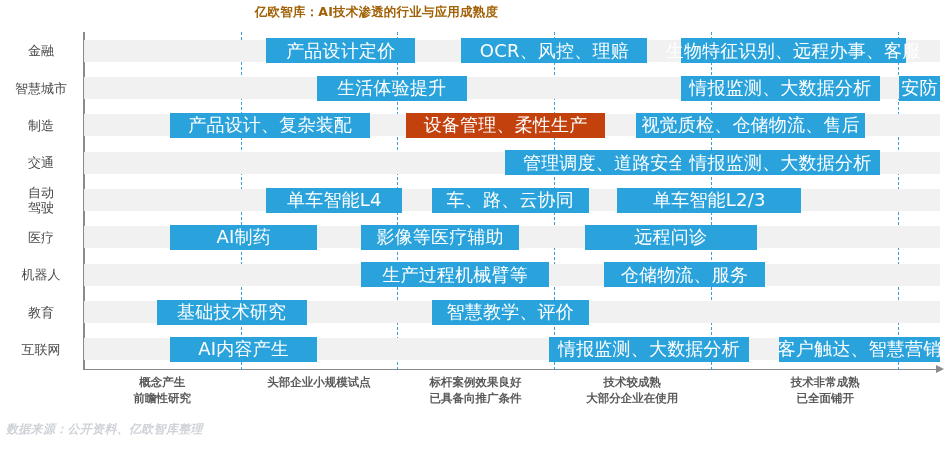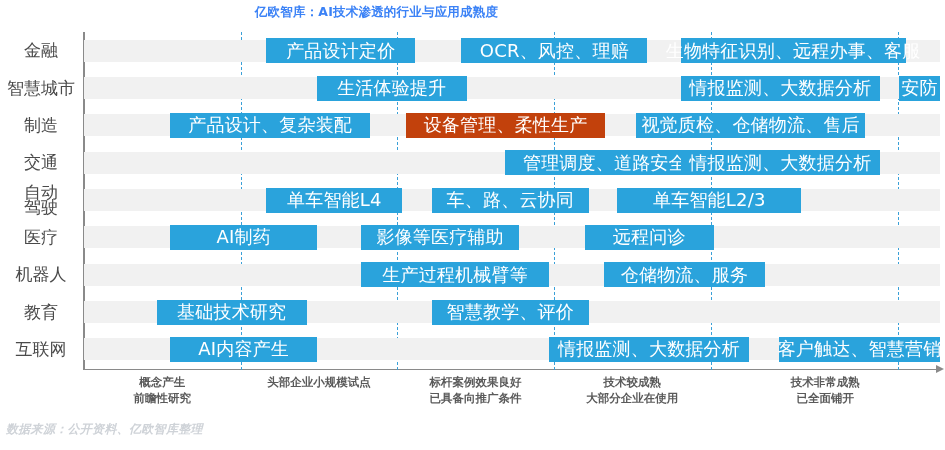--- a/index.html
+++ b/index.html
@@ -20,21 +20,21 @@
     height: 450px;
   }
   .title {
     position: absolute;
     top: 4px;
     left: 0;
     width: 753px;
     text-align: center;
     font-size: 12.5px;
     font-weight: bold;
-    color: #3b82f6;
+    color: #a16207;
     letter-spacing: 0.2px;
   }
   .plot {
     position: absolute;
     left: 84px;
     top: 32px;
     width: 856px;
     height: 336px;
   }
   .yaxis-line {
@@ -74,21 +74,21 @@
     top: 0;
     width: 0;
     height: 338px;
     border-left: 1.4px dashed #3aa0d8;
   }
   .ylabel {
     position: absolute;
     right: 0;
     width: 74px;
     text-align: center;
-    font-size: 17px;
+    font-size: 13px;
     color: #4a4a4a;
     line-height: 15px;
   }
   .ylabels {
     position: absolute;
     left: 0;
     top: 32px;
     width: 78px;
     height: 338px;
   }
@@ -175,21 +175,21 @@
       <div class="row-band" style="top: 119.667px; height: 22px;"></div>
       <div class="box" style="left: 421.152px; width: 199.448px; top: 118.167px; height: 25px; background: rgb(42, 163, 220);">管理调度、道路安全</div>
       <div class="box" style="left: 596.632px; width: 199.448px; top: 118.167px; height: 25px; background: rgb(42, 163, 220);">情报监测、大数据分析</div>
       <div class="row-band" style="top: 157px; height: 22px;"></div>
       <div class="box" style="left: 182.328px; width: 136.104px; top: 155.5px; height: 25px; background: rgb(42, 163, 220);">单车智能L4</div>
       <div class="box" style="left: 347.536px; width: 157.504px; top: 155.5px; height: 25px; background: rgb(42, 163, 220);">车、路、云协同</div>
       <div class="box" style="left: 533.288px; width: 184.04px; top: 155.5px; height: 25px; background: rgb(42, 163, 220);">单车智能L2/3</div>
       <div class="row-band" style="top: 194.333px; height: 22px;"></div>
       <div class="box" style="left: 86.456px; width: 146.376px; top: 192.833px; height: 25px; background: rgb(42, 163, 220);">AI制药</div>
       <div class="box" style="left: 277.344px; width: 157.504px; top: 192.833px; height: 25px; background: rgb(42, 163, 220);">影像等医疗辅助</div>
-      <div class="box" style="left: 500.76px; width: 129px; top: 192.833px; height: 25px; background: rgb(42, 163, 220);">远程问诊</div>
+      <div class="box" style="left: 500.76px; width: 172px; top: 192.833px; height: 25px; background: rgb(42, 163, 220);">远程问诊</div>
       <div class="row-band" style="top: 231.667px; height: 22px;"></div>
       <div class="box" style="left: 277.344px; width: 187.464px; top: 230.167px; height: 25px; background: rgb(42, 163, 220);">生产过程机械臂等</div>
       <div class="box" style="left: 520.448px; width: 160.072px; top: 230.167px; height: 25px; background: rgb(42, 163, 220);">仓储物流、服务</div>
       <div class="row-band" style="top: 269px; height: 22px;"></div>
       <div class="box" style="left: 72.76px; width: 149.8px; top: 267.5px; height: 25px; background: rgb(42, 163, 220);">基础技术研究</div>
       <div class="box" style="left: 347.536px; width: 157.504px; top: 267.5px; height: 25px; background: rgb(42, 163, 220);">智慧教学、评价</div>
       <div class="row-band" style="top: 306.333px; height: 22px;"></div>
       <div class="box" style="left: 86.456px; width: 146.376px; top: 304.833px; height: 25px; background: rgb(42, 163, 220);">AI内容产生</div>
       <div class="box" style="left: 464.808px; width: 200.304px; top: 304.833px; height: 25px; background: rgb(42, 163, 220);">情报监测、大数据分析</div>
       <div class="box" style="left: 695.072px; width: 160.928px; top: 304.833px; height: 25px; background: rgb(42, 163, 220);">客户触达、智慧营销</div>

